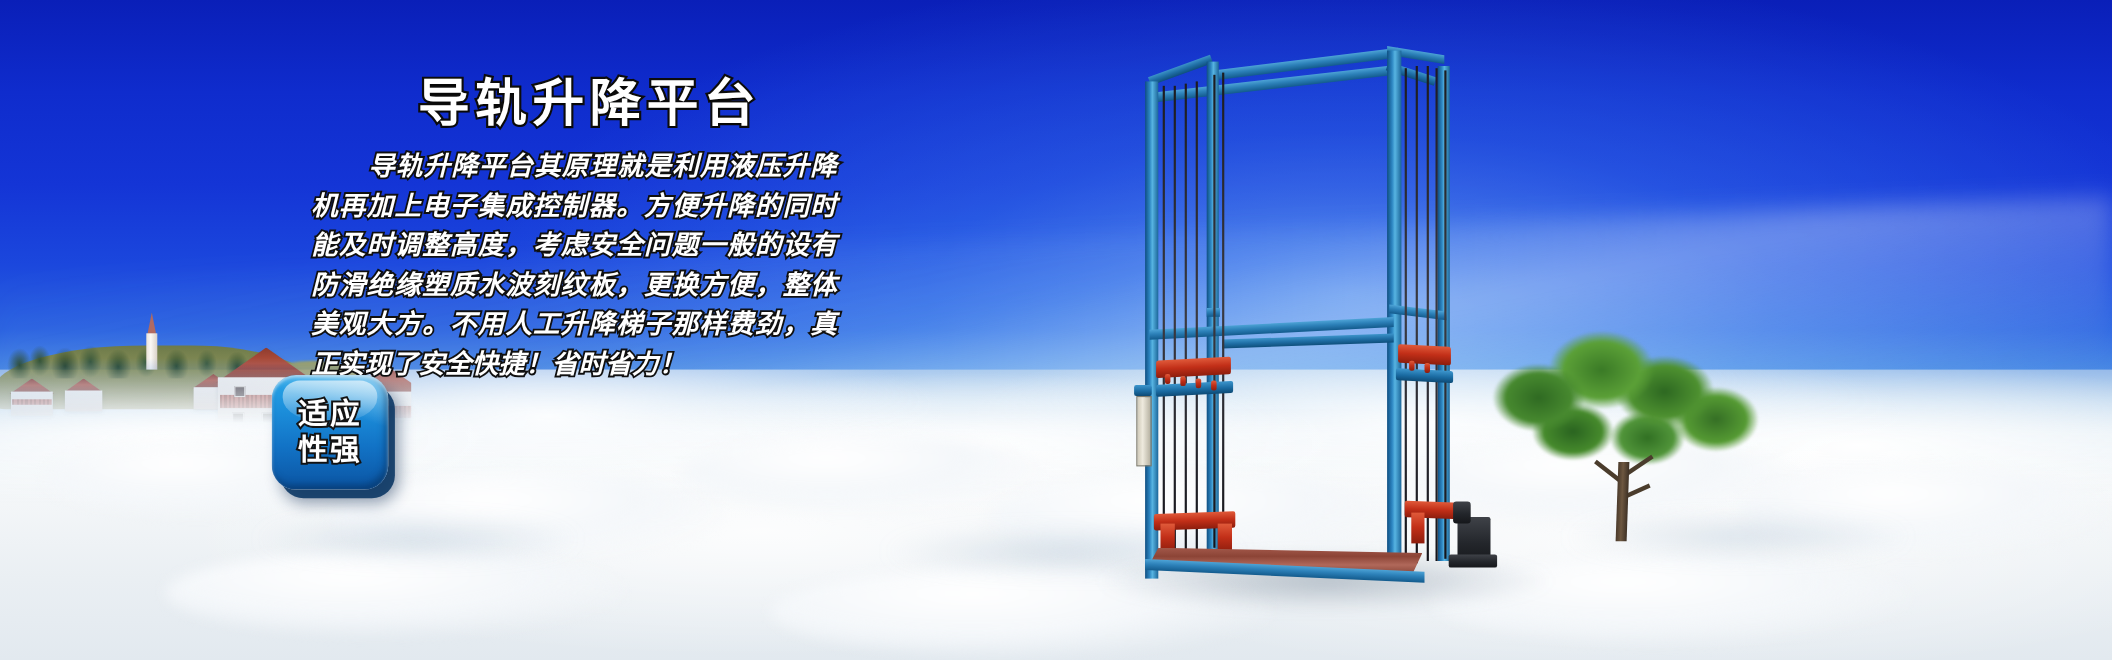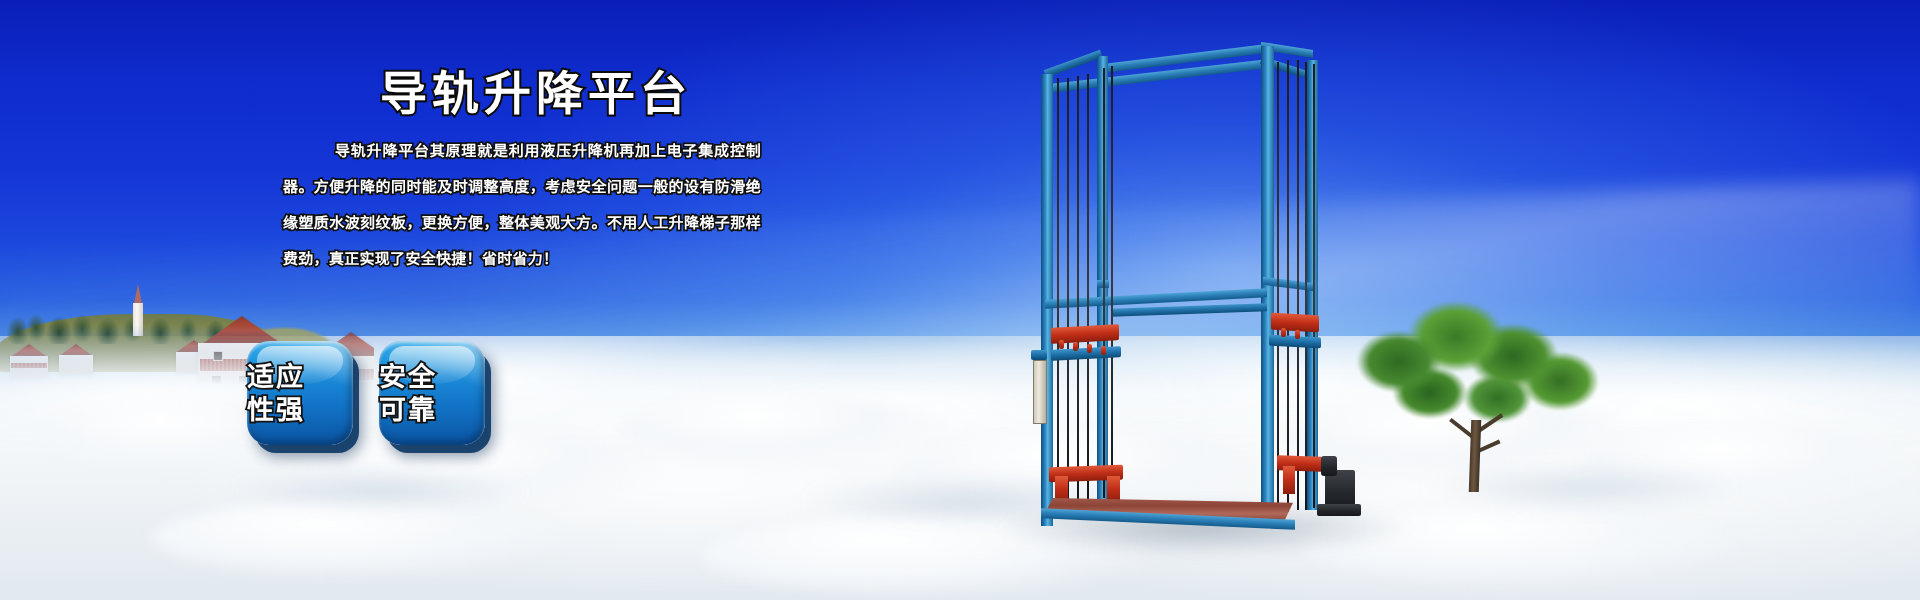--- a/index.html
+++ b/index.html
@@ -200,43 +200,44 @@
     position:absolute;left:380px;top:55px;
     font-size:47px;font-weight:bold;letter-spacing:5px;
     color:#ffffff;
     -webkit-text-stroke:4px #0c0c0c;
     paint-order:stroke fill;
     text-shadow:0 2px 0 rgba(0,0,0,.35);
     white-space:nowrap;
   }
   .body-copy{
     position:absolute;left:283px;top:133px;width:478px;
-    font-size:15px;line-height:36px;font-weight:bold;
+    font-size:24px;line-height:36px;font-weight:bold;
     color:#ffffff;
     -webkit-text-stroke:3.4px #101010;
     paint-order:stroke fill;
     text-indent:52px;
     letter-spacing:.3px;
     text-align:justify;
+    font-style:italic;
   }
 
   
   .badges{position:absolute;left:247px;top:341px;display:flex;gap:26px;}
   .badge{
     position:relative;width:106px;height:104px;
     border-radius:22px;
     background:
       linear-gradient(200deg, rgba(255,255,255,.55) 0%, rgba(255,255,255,0) 34%),
       linear-gradient(180deg,#29a6e8 0%,#1c8fdb 30%,#1273c6 62%,#0b54a2 100%);
     box-shadow:
       7px 9px 0 -1px rgba(8,52,98,.88),
       9px 12px 14px rgba(10,40,80,.45),
       inset 0 2px 3px rgba(255,255,255,.55),
       inset -3px -4px 7px rgba(4,40,80,.5);
-    display:flex;align-items:center;justify-content:flex-start;
+    display:flex;align-items:center;justify-content:center;
   }
   .badge::after{
     content:"";position:absolute;left:9%;top:5%;width:82%;height:36%;
     border-radius:16px 16px 46% 46%/14px 14px 60% 60%;
     background:linear-gradient(180deg,rgba(255,255,255,.62),rgba(255,255,255,.06));
     pointer-events:none;
   }
   .badge-text{
     position:relative;z-index:2;
     font-size:27px;font-weight:bold;line-height:33px;letter-spacing:2px;
@@ -384,21 +385,15 @@
 
   <div class="body-copy">导轨升降平台其原理就是利用液压升降机再加上电子集成控制器。方便升降的同时能及时调整高度，考虑安全问题一般的设有防滑绝缘塑质水波刻纹板，更换方便，整体美观大方。不用人工升降梯子那样费劲，真正实现了安全快捷！省时省力！</div>
 
   <div class="badges">
     <div class="badge">
       <div class="badge-text">
         <span>适应</span><br>
         <span>性强</span>
       </div>
     </div>
-    <div class="badge">
-      <div class="badge-text">
-        <span>安全</span><br>
-        <span>可靠</span>
-      </div>
-    </div>
   </div>
 
 </div>
 
 </body></html>

